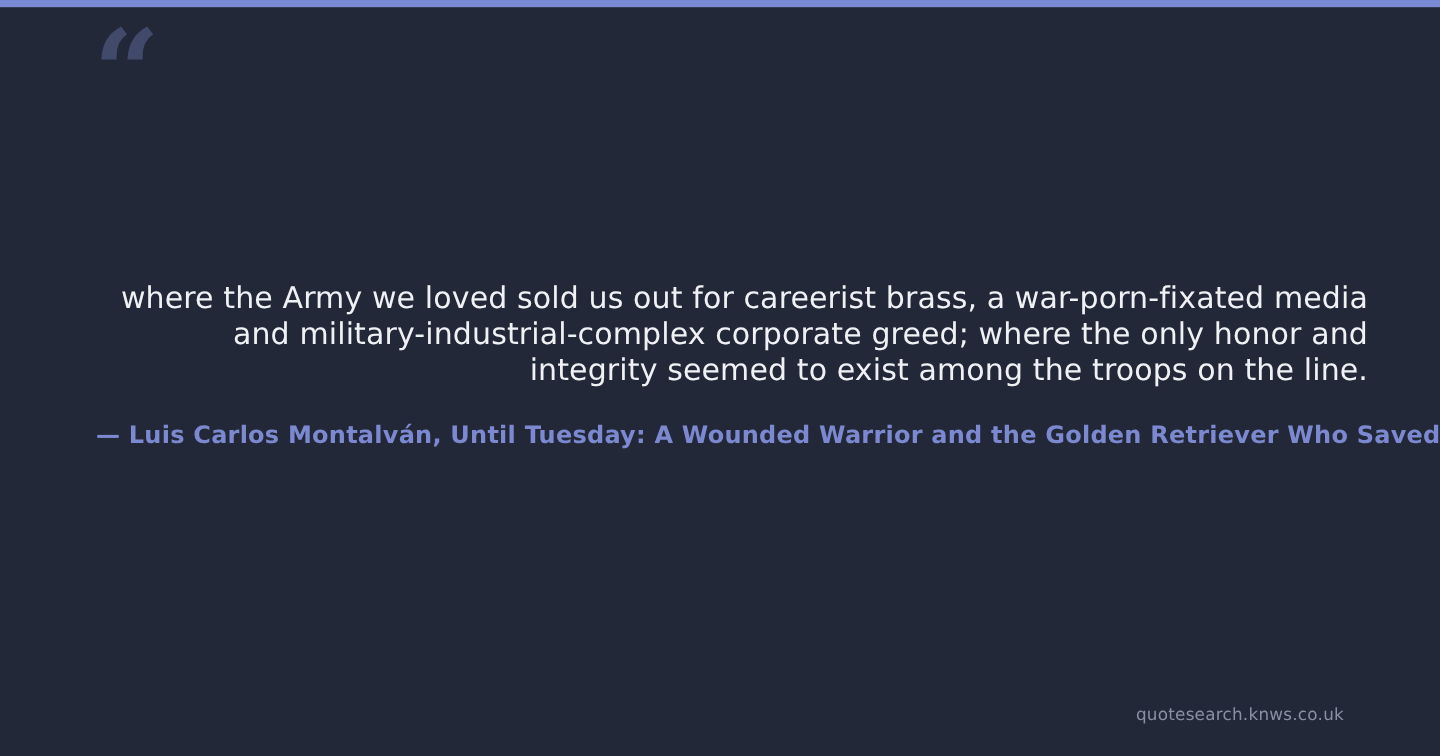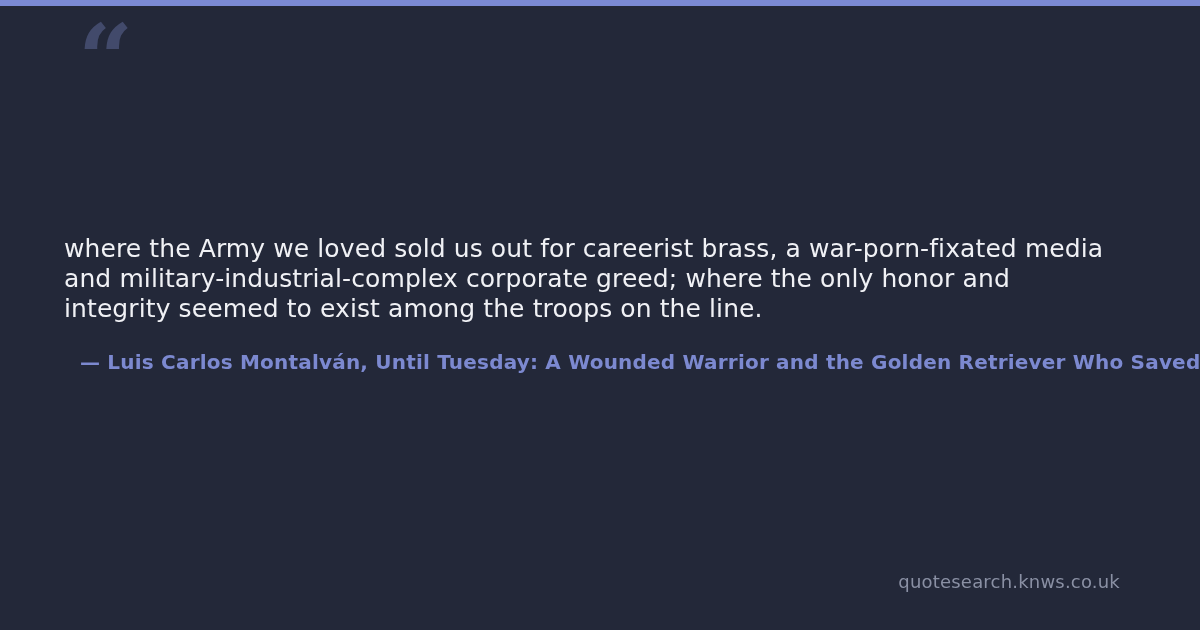--- a/index.html
+++ b/index.html
@@ -41,23 +41,24 @@
     font-weight: 700;
     font-size: 96px;
     line-height: 1;
     color: #424a6b;
     letter-spacing: -2px;
     user-select: none;
   }
 
   .quote-body {
     position: absolute;
-    left: 64px;
+    left: 80px;
     top: 234px;
     width: 1060px;
+    text-align: right;
   }
 
   .quote-text {
     margin: 0;
     font-family: "DejaVu Sans", sans-serif;
     font-size: 25px;
     line-height: 30px;
     font-weight: 400;
     color: #f0f1f5;
     letter-spacing: 0.1px;
@@ -81,23 +82,23 @@
     line-height: 28px;
     font-weight: 700;
     color: #7c89d0;
     white-space: nowrap;
     letter-spacing: 0.2px;
   }
 
   .watermark {
     position: absolute;
     right: 80px;
-    bottom: 40px;
+    bottom: 26px;
     font-family: "DejaVu Sans", sans-serif;
-    font-size: 18px;
+    font-size: 14px;
     line-height: 16px;
     font-weight: 400;
     color: #8a90a4;
     letter-spacing: 0.2px;
   }
 </style>
 </head>
 <body>
 
 <div class="quote-card">

